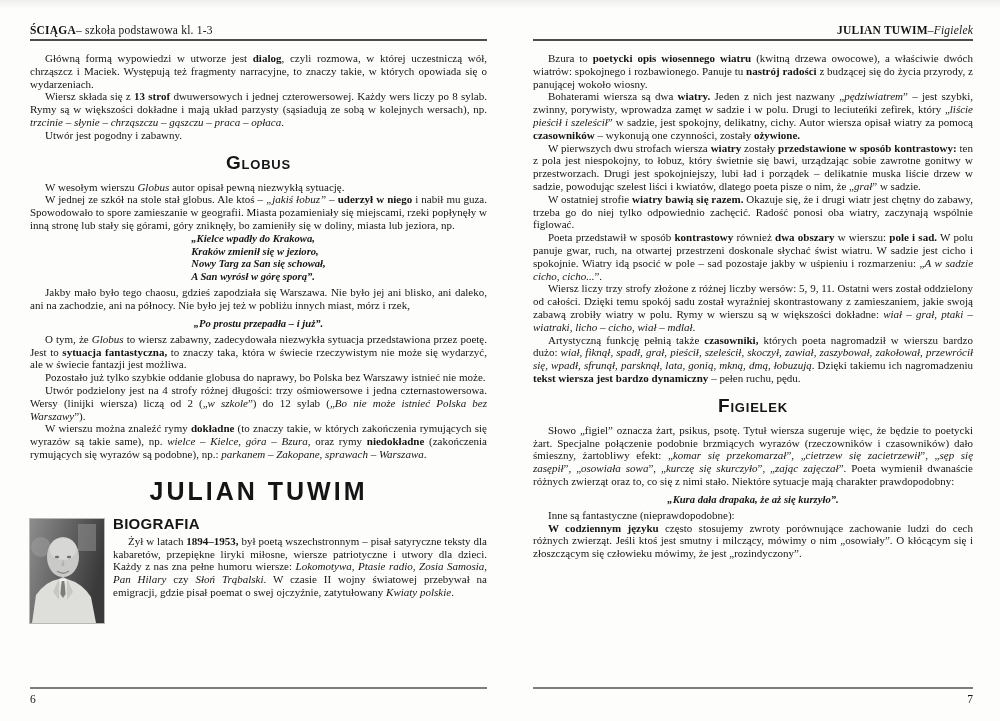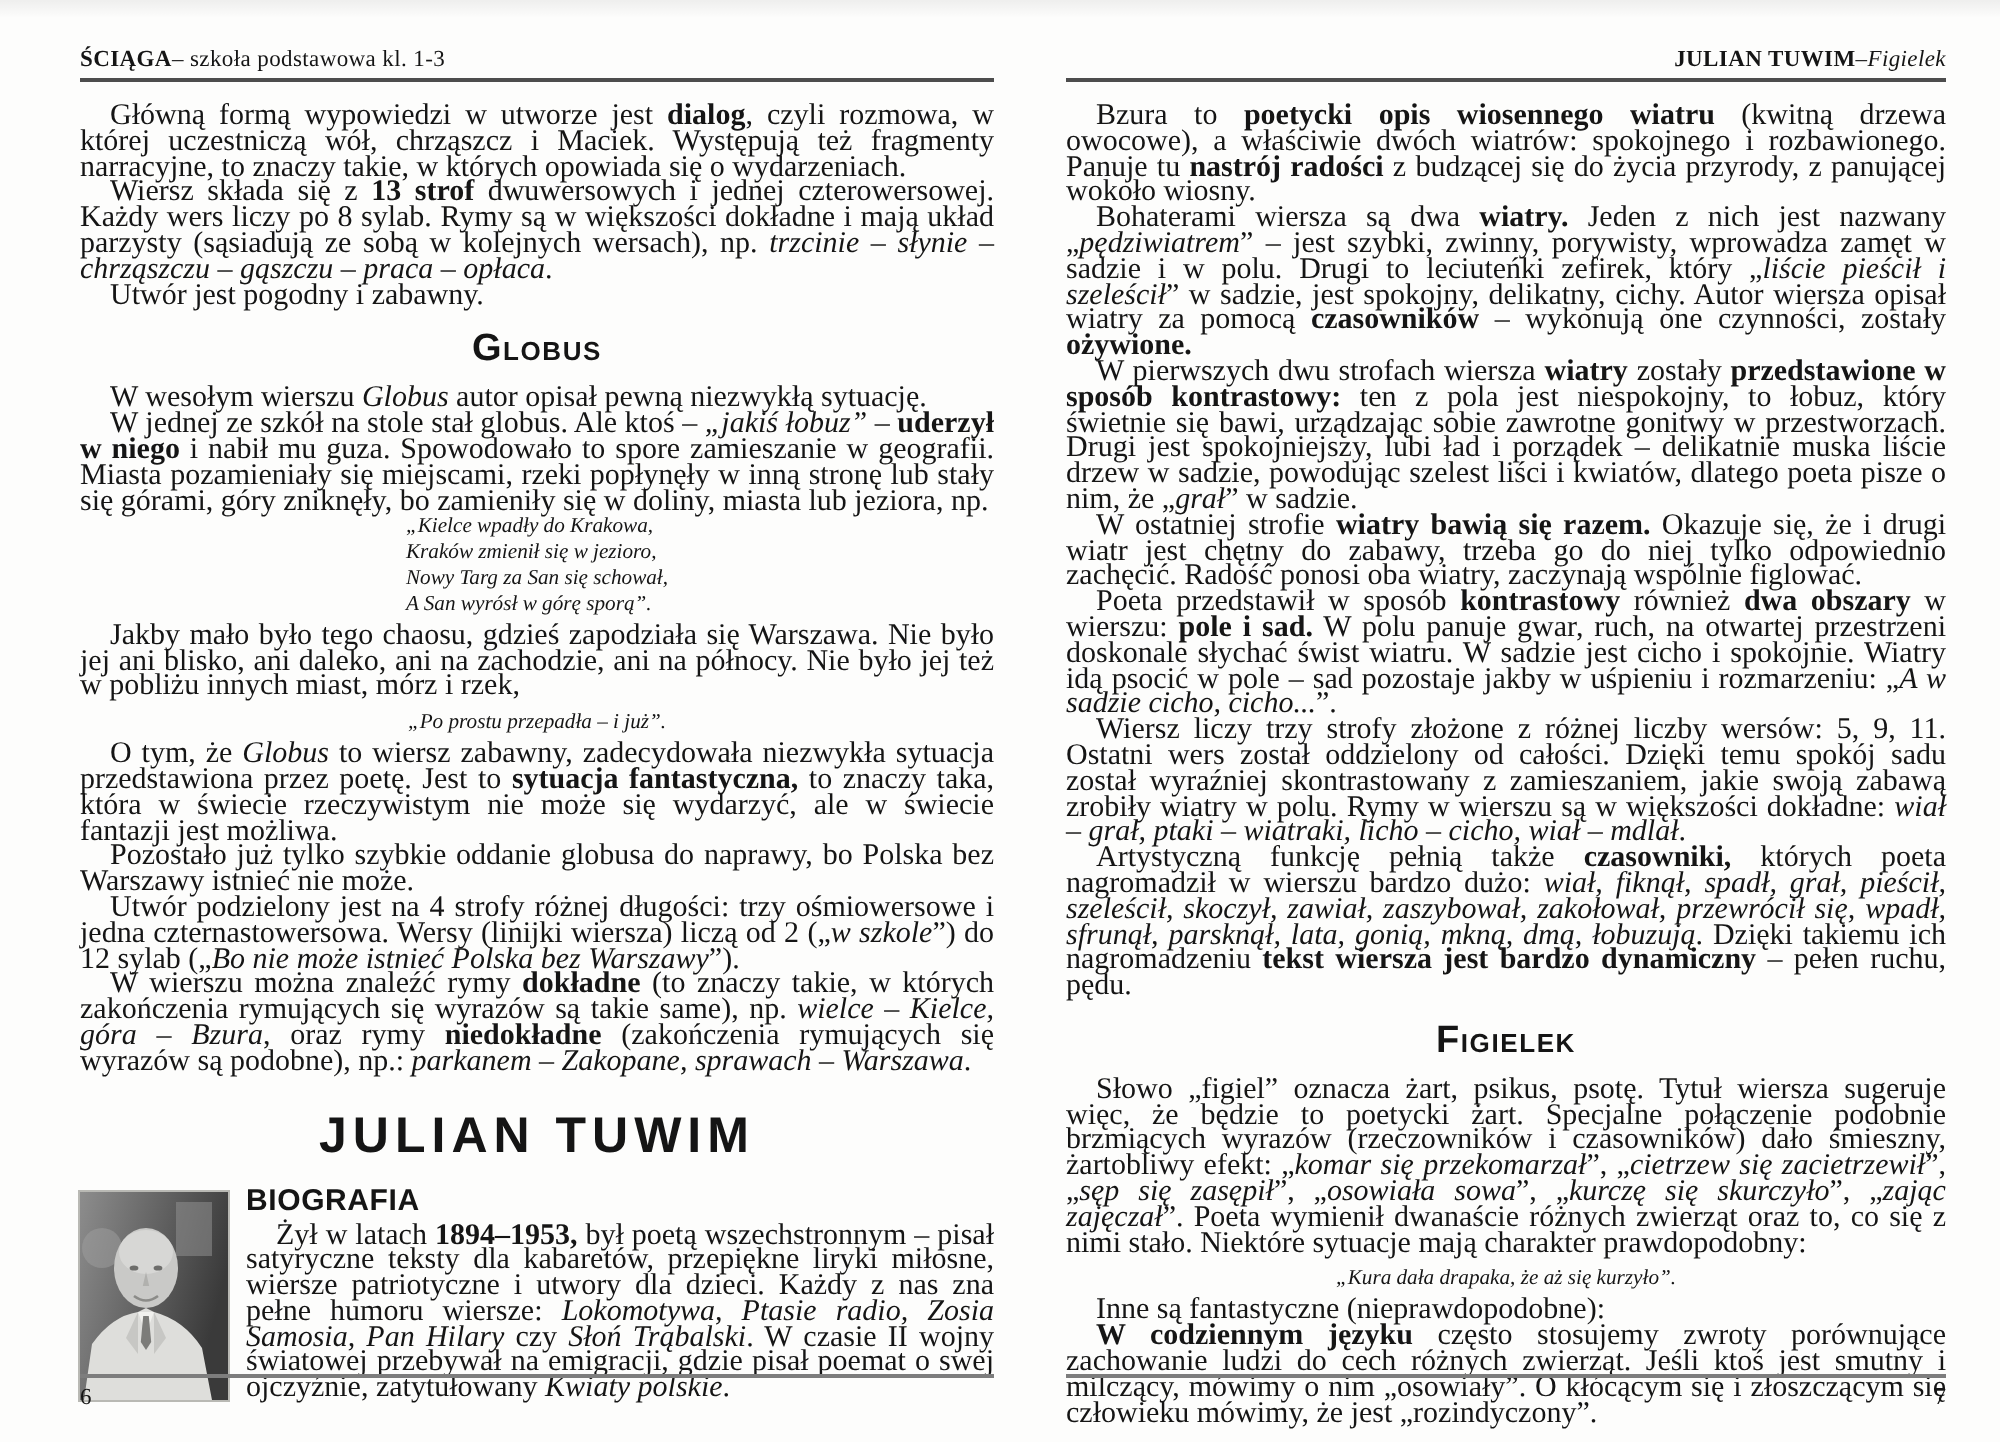--- a/index.html
+++ b/index.html
@@ -11,55 +11,55 @@
     color:#151515;
     -webkit-font-smoothing:antialiased;
   }
   .spread{
     position:relative;width:1000px;height:721px;
     background:#fdfdfc;
     background-image:linear-gradient(to bottom, rgba(0,0,0,0.06), rgba(0,0,0,0) 9px);
     overflow:hidden;
   }
   .page{position:absolute;top:0;height:721px;}
-  .page.left{left:40px;width:457px;}
+  .page.left{left:30px;width:457px;}
   .page.right{left:533px;width:440px;}
 
   .running-header{
     height:36px;display:flex;align-items:flex-end;
     border-bottom:2.5px solid #4d4d4d;
     padding-bottom:3px;font-size:11.5px;letter-spacing:0.2px;
   }
   .page.right .running-header{justify-content:flex-end;}
   .rh-bold{font-weight:bold;}
   .rh-italic{font-style:italic;}
 
   .content{margin-top:11px;}
 
   .para{
     margin:0;text-indent:15px;text-align:justify;
-    font-size:15px;line-height:12.8px;
+    font-size:11px;line-height:12.8px;
   }
   .para .b{font-weight:bold;}
   .para .i{font-style:italic;}
 
   .sec-heading{
     font-family:"Liberation Sans", sans-serif;
     font-variant:small-caps;font-weight:bold;
     text-align:center;font-size:19px;letter-spacing:0.8px;
     margin:10px 0 7px;
   }
   .main-heading{
     font-family:"Liberation Sans", sans-serif;
     font-weight:bold;text-align:center;
     font-size:25px;letter-spacing:3px;
     margin:16px 0 9px;
   }
   .quote{text-align:center;margin:1px 0 2px;}
-  .quote-inner{display:inline-block;text-align:left;font-style:italic;}
+  .quote-inner{display:inline-block;text-align:left;font-style:italic;font-weight:bold;}
   .qline{font-size:10.6px;line-height:12.8px;}
 
   .bio{margin-top:2px;}
   .photo{
     float:left;width:74px;height:104px;
     margin:4px 9px 2px 0;
     outline:1px solid #b9b9b4;
   }
   .photo svg{display:block;width:100%;height:100%;}
   .bio-heading{

